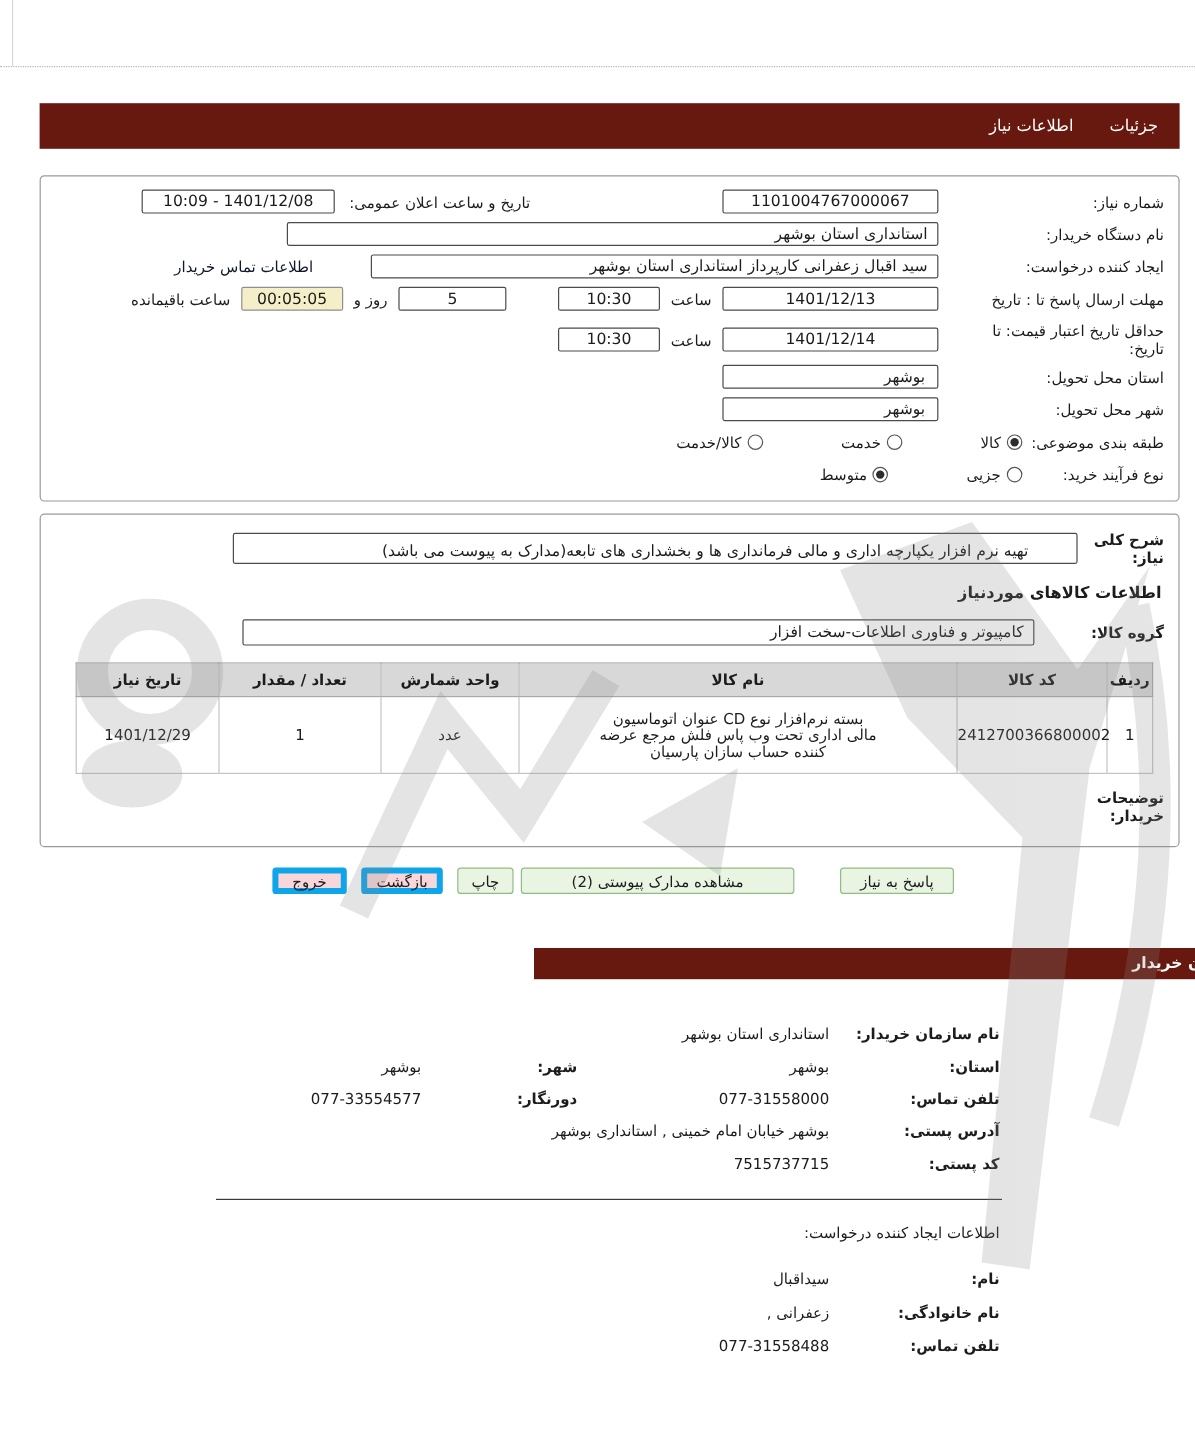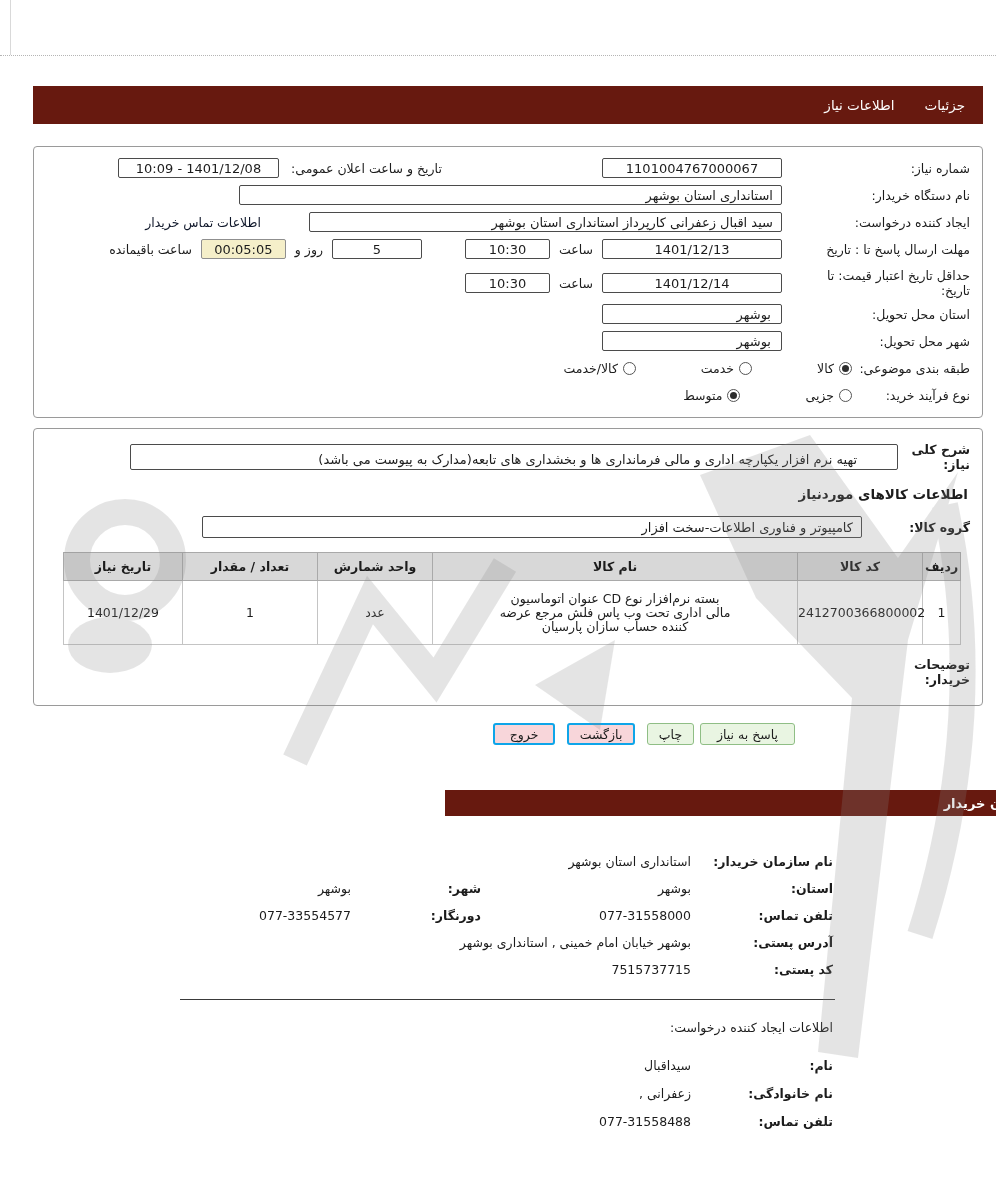--- a/index.html
+++ b/index.html
@@ -42,37 +42,37 @@
   .opt{display:flex;align-items:center;margin-left:65px}
   .chk-group{display:flex;align-items:center;margin-right:24px}
   .checkbox{width:13px;height:13px;border:1px solid #555;background:#fff;flex:none;margin-left:8px;cursor:pointer}
   .chk-text{white-space:nowrap;font-size:12.5px}
 
   
   .nrow{display:flex;align-items:center;margin-bottom:14px}
   .blbl{font-weight:bold;flex:none;text-align:right;line-height:15px}
   .w72{width:72px}.w66{width:66px}
   .ntitle{font-weight:bold;font-size:13.5px;margin:2px 2px 14px 0;text-align:right}
-  .bigbox{width:768px;height:26px;padding:4px 40px 0 10px}
+  .bigbox{width:704px;height:26px;padding:4px 40px 0 10px}
   .groupbox{width:660px;height:22px;margin-right:36px;padding:0 8px}
   .notesbox{width:852px;height:26px;padding:0 45px 0 10px}
   .notes{margin-top:12px;margin-bottom:0}
 
   .gtable{width:897px;margin:0 9px 0 0;border-collapse:collapse;table-layout:fixed}
   .gtable th{background:#d8d8d8;border:1px solid #a9a9a9;height:28px;font-size:12.5px;font-weight:bold;
              text-align:center;position:relative;z-index:2}
   .gtable td{border:1px solid #c4c4c4;height:64px;text-align:center;font-size:12.5px;vertical-align:middle}
   .namecell{max-width:235px;margin:0 auto;line-height:14px}
 
   
   .btnrow{top:723px;left:33px;width:950px;display:flex;padding-right:188px}
   .btn{height:22px;border-radius:3px;display:flex;align-items:center;justify-content:center;
        font-size:12.5px;flex:none;cursor:pointer;position:relative;z-index:2;white-space:nowrap}
   .btn.green{background:#e9f5e2;border:1px solid #8fbe85}
-  .btn.pink{background:#f8d6da;border:2px solid #0ea5e9}
+  .btn.pink{background:#f8d6da;border:5px solid #0ea5e9}
   .w95{width:95px}.w228{width:228px}.w60{width:47px}.w68{width:68px}.w62{width:62px}
   .mr38{margin-right:38px}.mr6{margin-right:6px}.mr12{margin-right:12px}
 
   
   .cheader{top:790px;left:152px;width:703px;height:26px;background:#67190f;color:#fff;font-weight:bold;
            font-size:13px;display:flex;align-items:center;padding-right:10px;position:relative;z-index:2}
   .cblock{top:848px;left:152px;width:681px}
   .crow{display:flex;align-items:center;height:27px}
   .cl{width:122px;font-weight:bold;text-align:right;flex:none}
   .cv{width:230px;padding-left:0;padding-right:20px;flex:none;text-align:right;white-space:nowrap}
@@ -229,20 +229,21 @@
   <div class="nrow notes">
     <span class="blbl w66">
       <span class="blk">توضیحات</span>
       <span class="blk">خریدار:</span>
     </span>
   </div>
 </div>
 
 <div class="abs btnrow">
   <div class="btn green w95">پاسخ به نیاز</div>
+  <div class="btn green w228 mr38">مشاهده مدارک پیوستی (2)</div>
   <div class="btn green w60 mr6">چاپ</div>
   <div class="btn pink w68 mr12">بازگشت</div>
   <div class="btn pink w62 mr12">خروج</div>
 </div>
 
 <div class="abs cheader">اطلاعات تماس سازمان خریدار</div>
 
 <div class="abs cblock">
   <div class="crow">
     <span class="cl">نام سازمان خریدار:</span>

